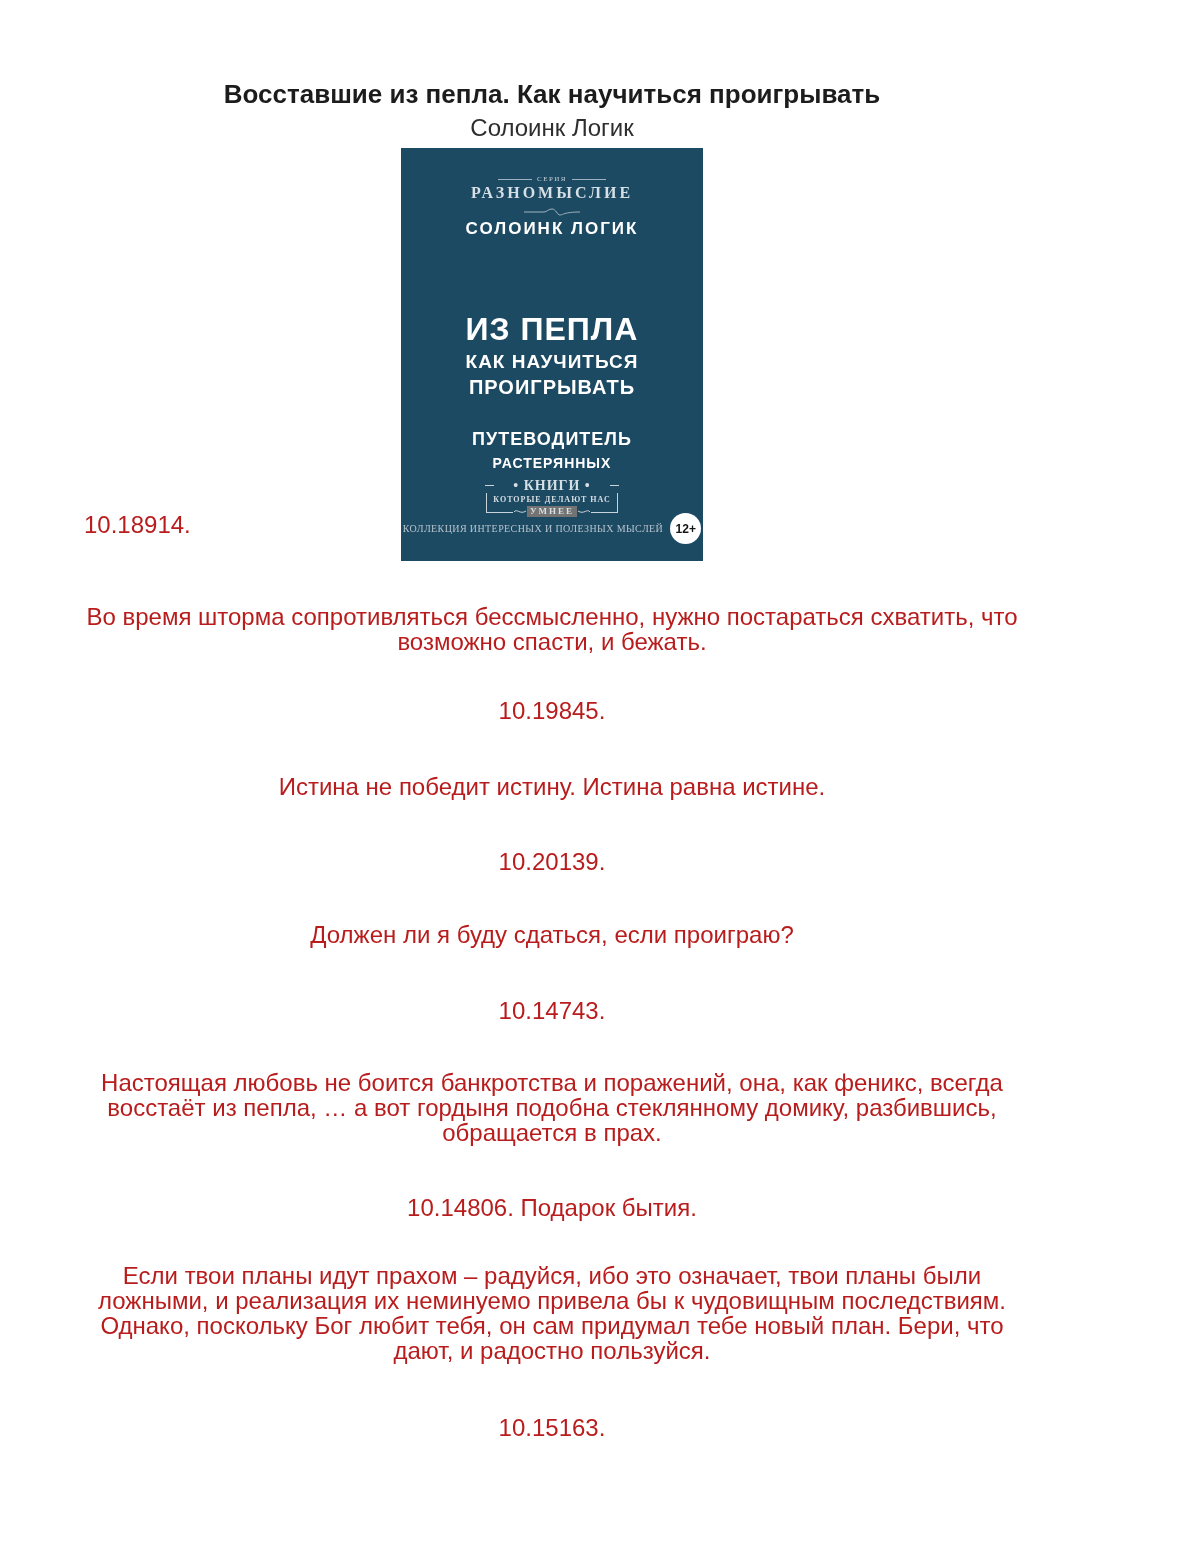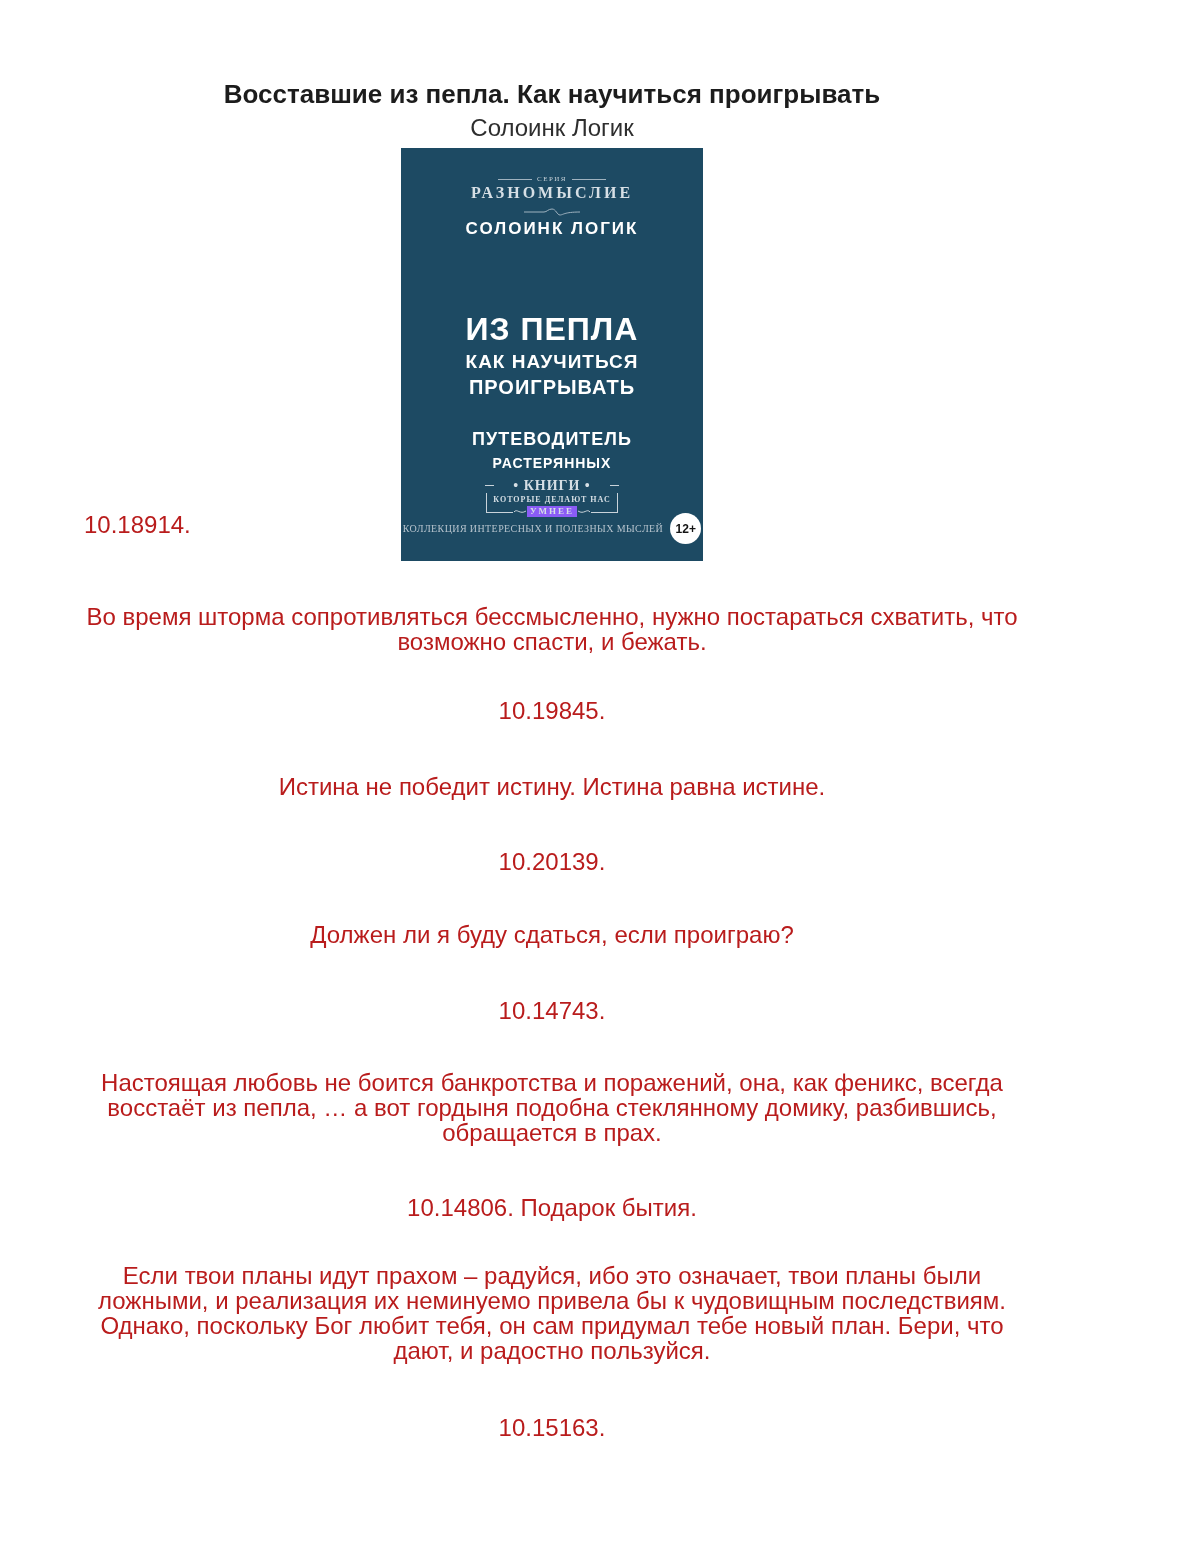--- a/index.html
+++ b/index.html
@@ -41,21 +41,21 @@
   .badge{top:330px;left:50%!important;right:auto!important;transform:translateX(-50%);width:134px;}
   .badge-top{display:flex;align-items:center;justify-content:center;
     font-family:"Liberation Serif", serif;font-weight:bold;font-size:14px;line-height:15px;
     letter-spacing:1px;color:#d6dfe5;gap:16px;}
   .badge-top .bline{flex:1;height:1px;background:#c9d3da;}
   .badge-top .btxt{padding:0 3px;white-space:nowrap;}
   .badge-mid{border:1px solid #c9d3da;border-top:none;margin:0 1px;padding:2px 2px 8px;
     font-family:"Liberation Serif", serif;font-size:8px;line-height:9px;letter-spacing:1px;
     color:#d6dfe5;font-weight:bold;white-space:nowrap;}
   .badge-bot{margin-top:-7px;display:flex;justify-content:center;align-items:center;}
-  .badge-bot .umnee{background:#8b5cf6;padding:0 3px;font-family:"Liberation Serif", serif;
+  .badge-bot .umnee{background:#737373;padding:0 3px;font-family:"Liberation Serif", serif;
     font-size:9px;line-height:11px;letter-spacing:2px;color:#d6dfe5;font-weight:bold;}
   .badge-bot svg{background:#1d4a63;display:block;}
   .cbottom{top:365px;display:flex;justify-content:center;align-items:center;gap:7px;}
   .collection{font-family:"Liberation Serif", serif;font-size:10px;letter-spacing:0.4px;
     color:#b6c3cd;white-space:nowrap;}
   .age-circle{width:31px;height:31px;border-radius:50%;background:#ffffff;color:#141414;
     font-size:12px;font-weight:bold;display:flex;align-items:center;justify-content:center;
     flex:0 0 31px;}
   .overlap-number{position:absolute;left:0;top:364px;}
   

